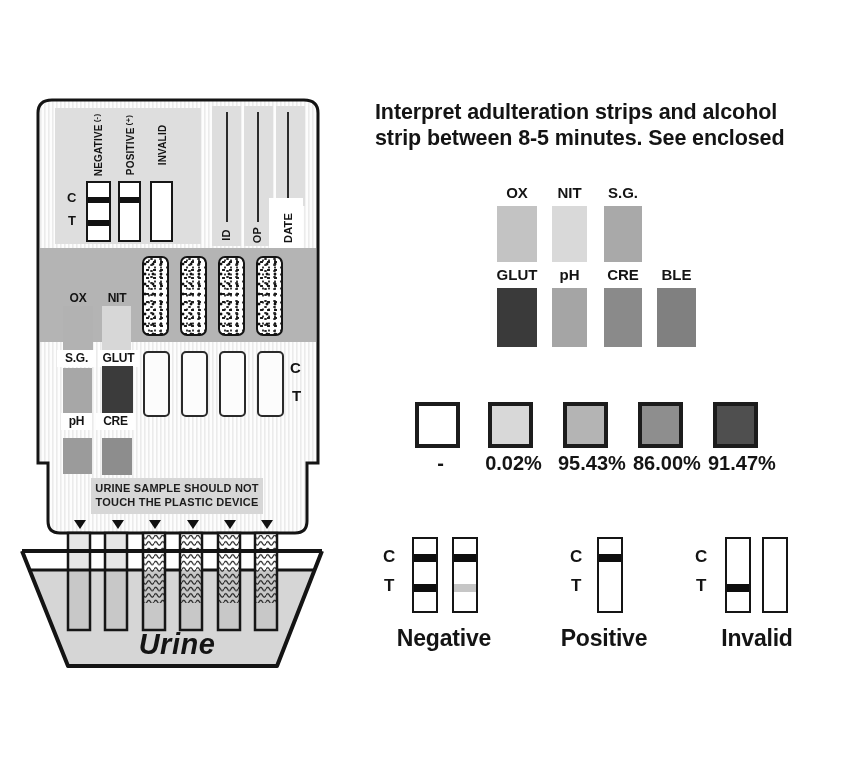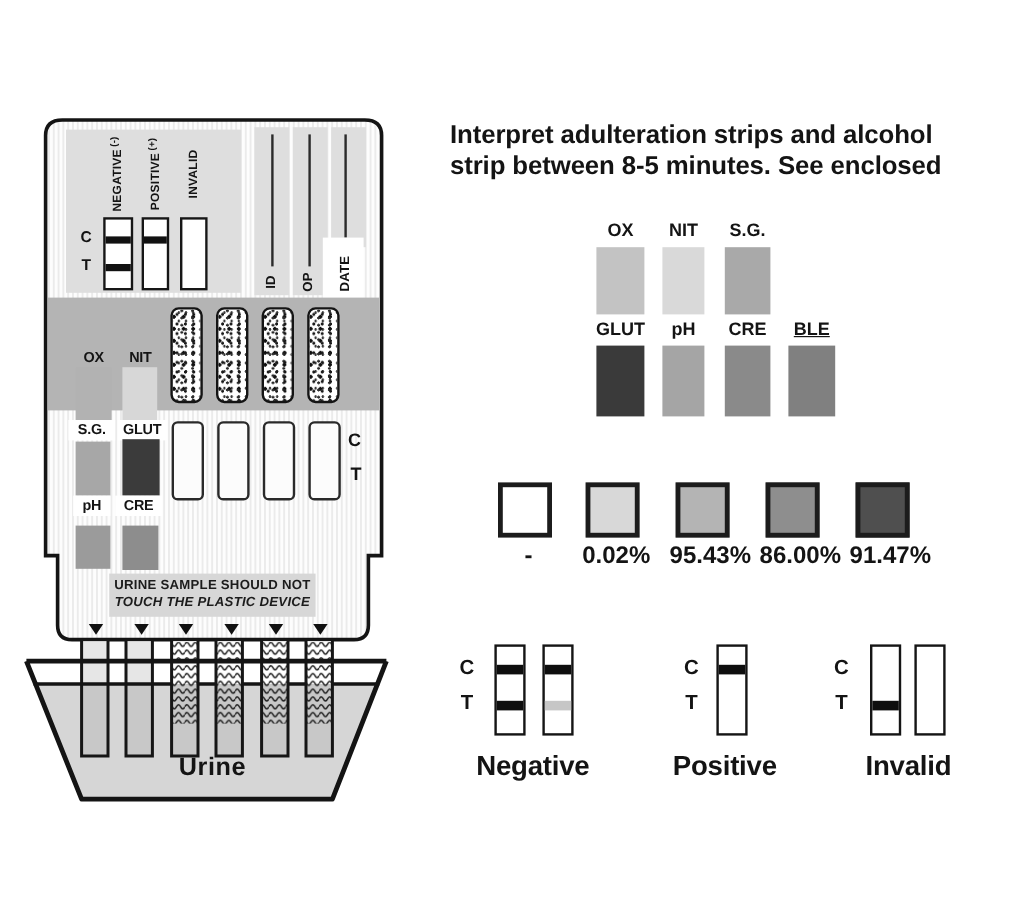--- a/index.html
+++ b/index.html
@@ -190,48 +190,48 @@
 
   <div class="blankstrip" style="left:143px;top:351px;"></div>
   <div class="blankstrip" style="left:181px;top:351px;"></div>
   <div class="blankstrip" style="left:219px;top:351px;"></div>
   <div class="blankstrip" style="left:257px;top:351px;"></div>
   <div class="abs" style="left:290px;top:359px;font-size:15px;">C</div>
   <div class="abs" style="left:292px;top:387px;font-size:15px;">T</div>
 
   <div class="abs ctr" style="left:91px;top:478px;width:172px;height:36px;background:#d7d7d7;padding-top:3px;color:#1c1c1c;">
     <div style="font-size:11px;line-height:14px;letter-spacing:.2px;">URINE SAMPLE SHOULD NOT</div>
-    <div style="font-size:11px;line-height:14px;letter-spacing:.2px;font-style:italic;">TOUCH THE PLASTIC DEVICE</div>
+    <div style="font-size:11px;line-height:14px;letter-spacing:.2px;">TOUCH THE PLASTIC DEVICE</div>
   </div>
 
   <div class="arrow-down" style="left:74px;top:520px;"></div>
   <div class="arrow-down" style="left:112px;top:520px;"></div>
   <div class="arrow-down" style="left:149px;top:520px;"></div>
   <div class="arrow-down" style="left:187px;top:520px;"></div>
   <div class="arrow-down" style="left:224px;top:520px;"></div>
   <div class="arrow-down" style="left:261px;top:520px;"></div>
 
-  <div class="abs ctr" style="left:118px;top:628px;width:118px;font-size:21px;letter-spacing:.5px;">Urine</div>
+  <div class="abs ctr" style="left:118px;top:628px;width:118px;font-size:29px;letter-spacing:.5px;font-style:italic;">Urine</div>
 
   <div class="abs" style="left:375px;top:100px;">
     <div class="h1line">Interpret adulteration strips and alcohol</div>
     <div class="h1line">strip between 8-5 minutes. See enclosed</div>
   </div>
 
   <div class="cc-label" style="left:489px;top:184px;width:56px;">OX</div>
   <div class="cc-label" style="left:544px;top:184px;width:51px;">NIT</div>
   <div class="cc-label" style="left:596px;top:184px;width:54px;">S.G.</div>
   <div class="cc-swatch" style="left: 497px; top: 206px; width: 40px; height: 56px; background-color: rgb(195, 195, 195);"></div>
   <div class="cc-swatch" style="left: 552px; top: 206px; width: 35px; height: 56px; background-color: rgb(217, 217, 217);"></div>
   <div class="cc-swatch" style="left: 604px; top: 206px; width: 38px; height: 56px; background-color: rgb(169, 169, 169);"></div>
 
   <div class="cc-label" style="left:489px;top:266px;width:56px;">GLUT</div>
   <div class="cc-label" style="left:544px;top:266px;width:51px;">pH</div>
   <div class="cc-label" style="left:596px;top:266px;width:54px;">CRE</div>
-  <div class="cc-label" style="left:649px;top:266px;width:55px;text-decoration:underline;">BLE</div>
+  <div class="cc-label" style="left:649px;top:266px;width:55px;">BLE</div>
   <div class="cc-swatch" style="left: 497px; top: 288px; width: 40px; height: 59px; background-color: rgb(58, 58, 58);"></div>
   <div class="cc-swatch" style="left: 552px; top: 288px; width: 35px; height: 59px; background-color: rgb(165, 165, 165);"></div>
   <div class="cc-swatch" style="left: 604px; top: 288px; width: 38px; height: 59px; background-color: rgb(138, 138, 138);"></div>
   <div class="cc-swatch" style="left: 657px; top: 288px; width: 39px; height: 59px; background-color: rgb(128, 128, 128);"></div>
 
 
   <div class="alc-sq" style="left: 415px; top: 402px; background-color: rgb(255, 255, 255);"></div>
   <div class="alc-sq" style="left: 488px; top: 402px; background-color: rgb(216, 216, 216);"></div>
   <div class="alc-sq" style="left: 563px; top: 402px; background-color: rgb(180, 180, 180);"></div>
   <div class="alc-sq" style="left: 638px; top: 402px; background-color: rgb(142, 142, 142);"></div>

